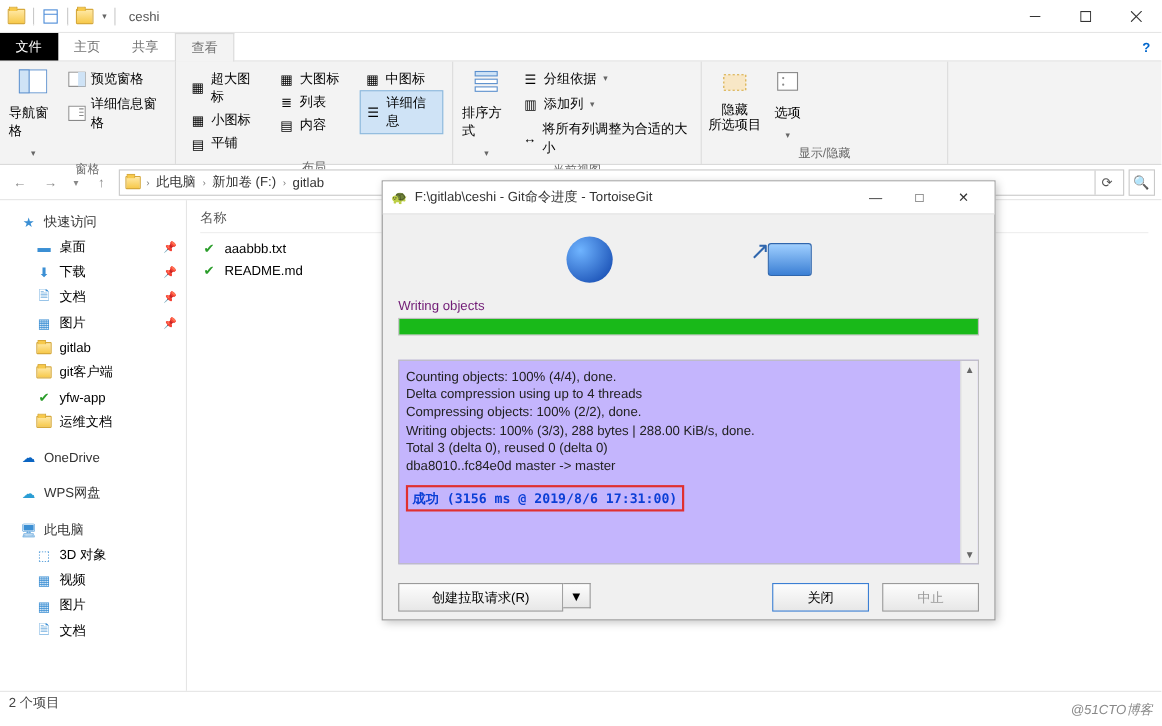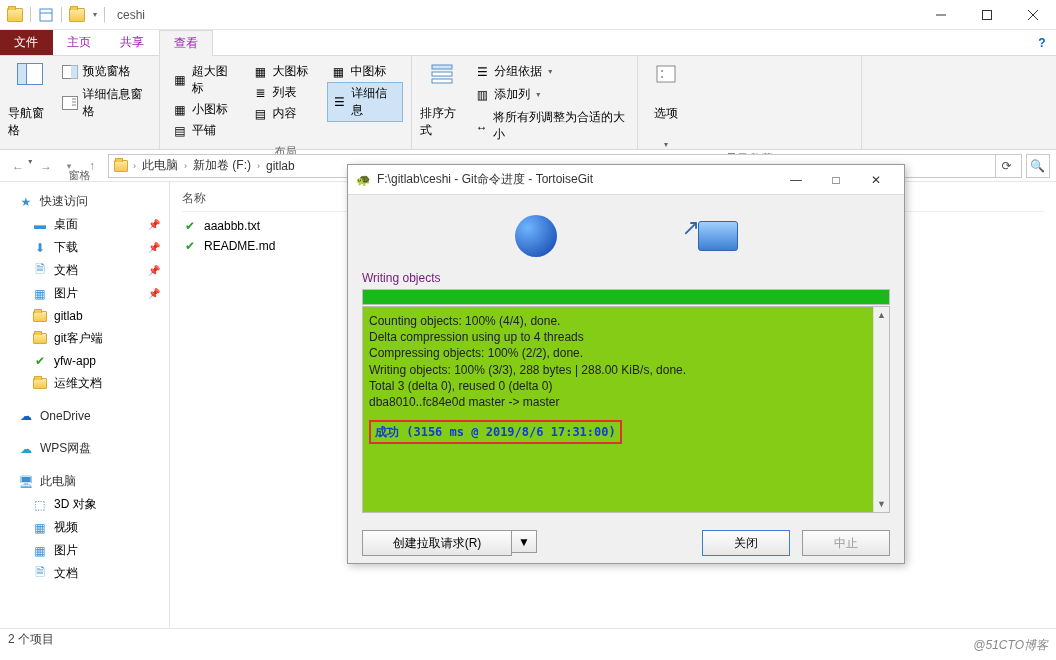--- a/index.html
+++ b/index.html
@@ -7,29 +7,29 @@
 .titlebar{height:30px;background:#fff;display:flex;align-items:center;border-bottom:1px solid #e5e5e5}
 .titlebar .qat{display:flex;align-items:center;padding:0 4px;gap:2px}
 .qat-ico{width:22px;height:22px;display:flex;align-items:center;justify-content:center}
 .folder-ico{width:16px;height:14px;background:linear-gradient(#ffe9a6,#f7c94b);border-radius:1px;border:1px solid #d6a93b;position:relative}
 .folder-ico::before{content:"";position:absolute;top:-3px;left:0;width:6px;height:3px;background:#f7c94b;border:1px solid #d6a93b;border-bottom:none;border-radius:1px 1px 0 0}
 .titlebar .sep{width:1px;height:16px;background:#c9c9c9;margin:0 2px}
 .titlebar .title{margin-left:6px;color:#555}
 .win-controls{margin-left:auto;display:flex}
 .win-btn{width:46px;height:30px;display:flex;align-items:center;justify-content:center;color:#333}
 .tabs{height:26px;background:#fff;display:flex;border-bottom:1px solid #dadada}
-.tab{padding:0 14px;display:flex;align-items:center;border-right:1px solid transparent;color:#a21caf}
-.tab.file{background:#7f1d1d;color:#fff}
+.tab{padding:0 14px;display:flex;align-items:center;border-right:1px solid transparent;color:#737373}
+.tab.file{background:#000000;color:#fff}
 .tab.active{background:#f3f3f3;border:1px solid #dadada;border-bottom:none;margin-bottom:-1px}
 .tab-help{margin-left:auto;width:28px;display:flex;align-items:center;justify-content:center;color:#0066cc;font-weight:bold}
 .ribbon{height:94px;background:#f3f3f3;border-bottom:1px solid #dadada;display:flex}
 .rg{border-right:1px solid #dcdcdc;padding:3px 8px 0 8px;display:flex;flex-direction:column}
 .rg .body{flex:1;display:flex;gap:6px}
 .rg .lbl{text-align:center;color:#666;font-size:11px;padding:2px 0}
-.big-btn{width:48px;display:flex;flex-direction:column;align-items:center;gap:18px;padding-top:2px}
+.big-btn{width:48px;display:flex;flex-direction:column;align-items:center;gap:7px;padding-top:2px}
 .big-ico{width:30px;height:26px;display:flex;align-items:center;justify-content:center}
 .stack{display:flex;flex-direction:column;gap:2px;justify-content:flex-start;padding-top:2px}
 .small-item{display:flex;align-items:center;gap:4px;padding:2px 4px;min-width:72px}
 .small-item.sel{background:#cfe3f6;border:1px solid #8db8dd}
 .ico16{width:16px;height:16px;display:inline-flex;align-items:center;justify-content:center}
 .chk{width:13px;height:13px;border:1px solid #888;background:#fff;display:inline-flex;align-items:center;justify-content:center}
 .chk.on::after{content:"✓";font-size:10px;color:#222}
 .addr{height:32px;border-bottom:1px solid #e5e5e5;display:flex;align-items:center;padding:0 6px;gap:4px}
 .nav-btn{width:24px;height:24px;border-radius:2px;display:flex;align-items:center;justify-content:center;color:#888}
 .addrbox{flex:1;height:24px;border:1px solid #c9c9c9;display:flex;align-items:center;padding:0 4px;gap:4px;background:#fff}
@@ -56,21 +56,21 @@
 .dlg-btn{width:40px;height:28px;display:flex;align-items:center;justify-content:center;color:#333}
 .dlg-body{flex:1;padding:10px 14px;display:flex;flex-direction:column}
 .dlg-iconrow{height:62px;display:flex;align-items:center;justify-content:space-around;padding:0 90px}
 .globe{width:42px;height:42px;border-radius:50%;background:radial-gradient(circle at 30% 30%,#6fb4ff,#0b3fa8)}
 .pushfolder{width:56px;height:42px;position:relative}
 .pushfolder .fld{position:absolute;right:0;top:6px;width:40px;height:30px;background:linear-gradient(#9fcfff,#3b7fd4);border-radius:3px;border:1px solid #2f66ad}
 .pushfolder .arr{position:absolute;left:0;top:0;color:#2f66ad;font-size:22px}
 .progress-label{color:#701a75;margin:4px 0 4px 0}
 .progress{height:16px;background:#e6e6e6;border:1px solid #bdbdbd}
 .progress .bar{height:100%;background:#19b919}
-.console{margin-top:1px;flex:1;background:#84cc16;border:1px solid #bdbdbd;padding:6px;font-family:Consolas,monospace;font-size:12px;color:#222;overflow:auto;position:relative;line-height:1.35}
+.console{margin-top:22px;flex:1;background:#c4b5fd;border:1px solid #bdbdbd;padding:6px;font-family:Consolas,monospace;font-size:12px;color:#222;overflow:auto;position:relative;line-height:1.35}
 .console a{color:#0057d6;text-decoration:underline}
 .success-box{border:2px solid #e03030;display:inline-block;padding:2px 4px;margin-top:10px;color:#0b3fd6;font-weight:bold;font-family:Consolas,monospace}
 .console .scroll-v{position:absolute;right:0;top:0;bottom:0;width:16px;background:#f0f0f0;border-left:1px solid #dcdcdc}
 .console .scroll-v .up,.console .scroll-v .dn{height:16px;display:flex;align-items:center;justify-content:center;color:#666;font-size:9px}
 .console .scroll-v .dn{position:absolute;bottom:0;width:100%}
 .dlg-foot{height:40px;display:flex;align-items:center;padding:0 14px;gap:0}
 .btn{height:23px;border:1px solid #9a9a9a;background:linear-gradient(#fdfdfd,#e7e7e7);padding:12px 18px;display:flex;align-items:center;justify-content:center}
 .btn.split{border-left:none;padding:0 6px}
 .btn.primary{border:1px solid #3b7fd4}
 .btn.disabled{color:#9a9a9a}
@@ -245,20 +245,29 @@
             <span class="ico16">↔</span>
             <span>将所有列调整为合适的大小</span>
           </div>
       </div>
     </div>
     <div class="lbl">当前视图</div>
   </div>
 
   <div class="rg" style="width:224px">
     <div class="body">
+      <div class="big-btn" style="width:44px">
+        <span class="big-ico">
+            <svg width="24" height="20">
+              <rect x="2" y="4" width="20" height="14" fill="#f8e7c6" stroke="#d6a93b" stroke-dasharray="2"></rect>
+            </svg>
+          </span>
+        <span style="white-space:pre;text-align:center;line-height:1.1">隐藏
+所选项目</span>
+      </div>
       <div class="big-btn" style="width:40px">
         <span class="big-ico">
             <svg width="22" height="20">
               <rect x="2" y="2" width="18" height="16" fill="#fff" stroke="#888"></rect>
               <circle cx="7" cy="7" r="1" fill="#888"></circle>
               <circle cx="7" cy="13" r="1" fill="#888"></circle>
             </svg>
           </span>
         <span>选项</span>
         <span style="font-size:8px;color:#666">▾</span>

